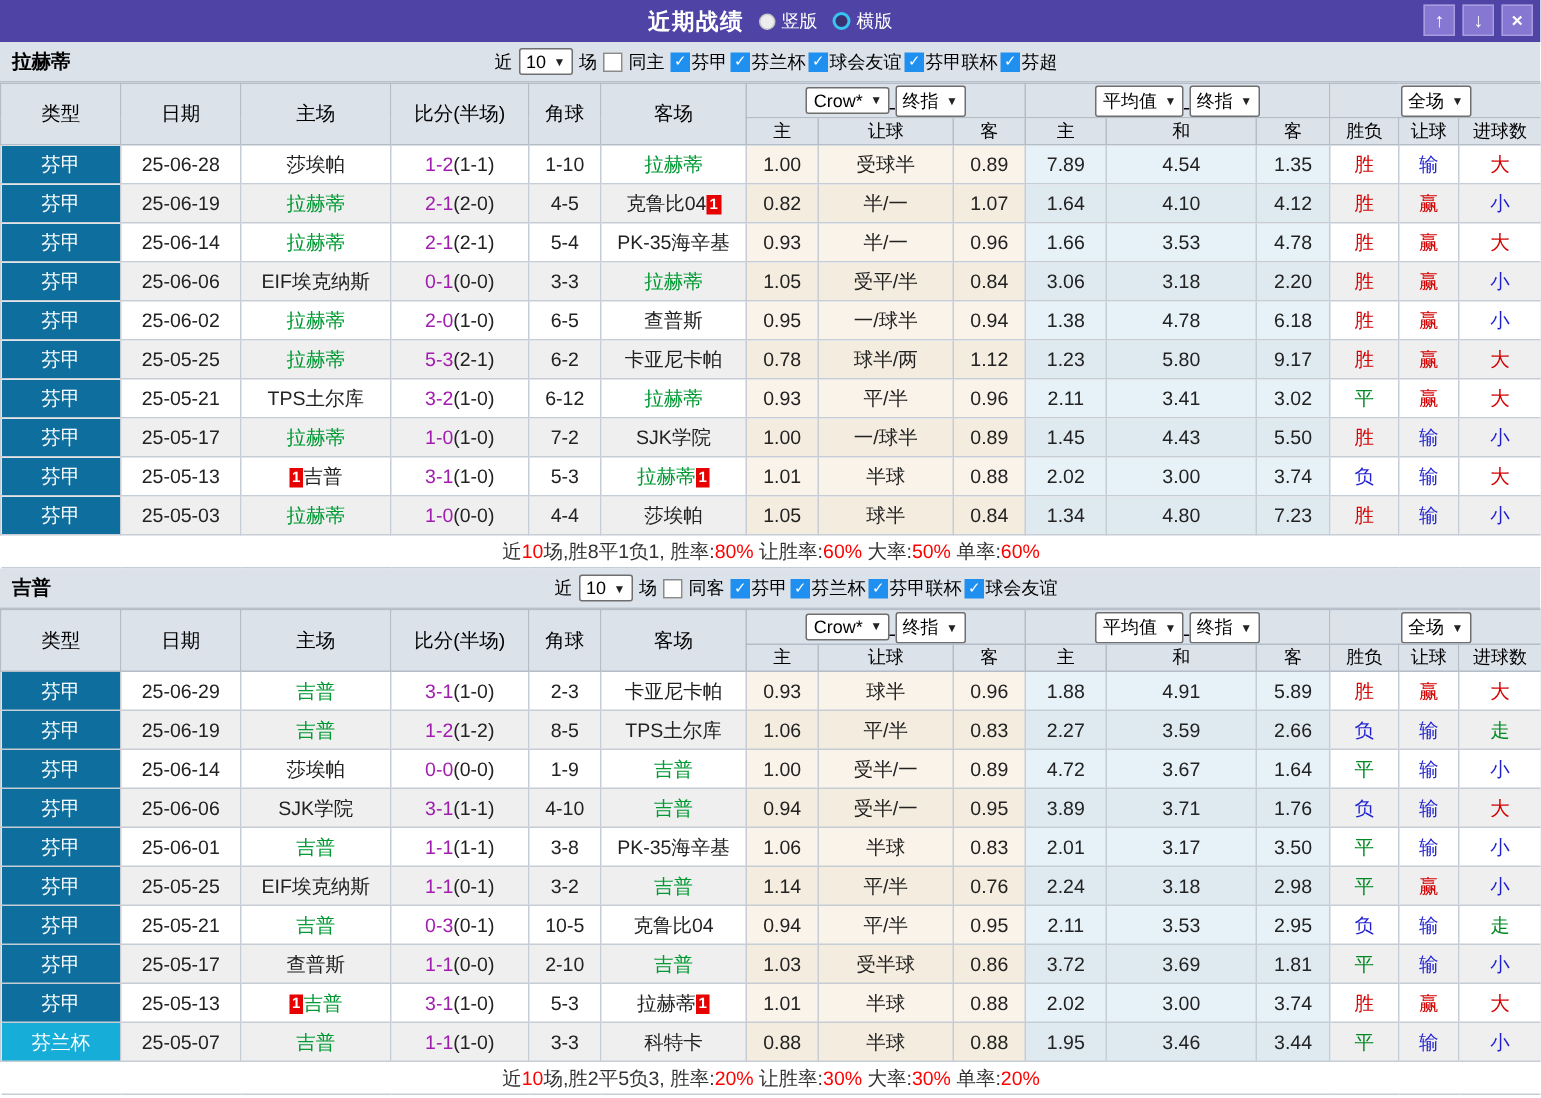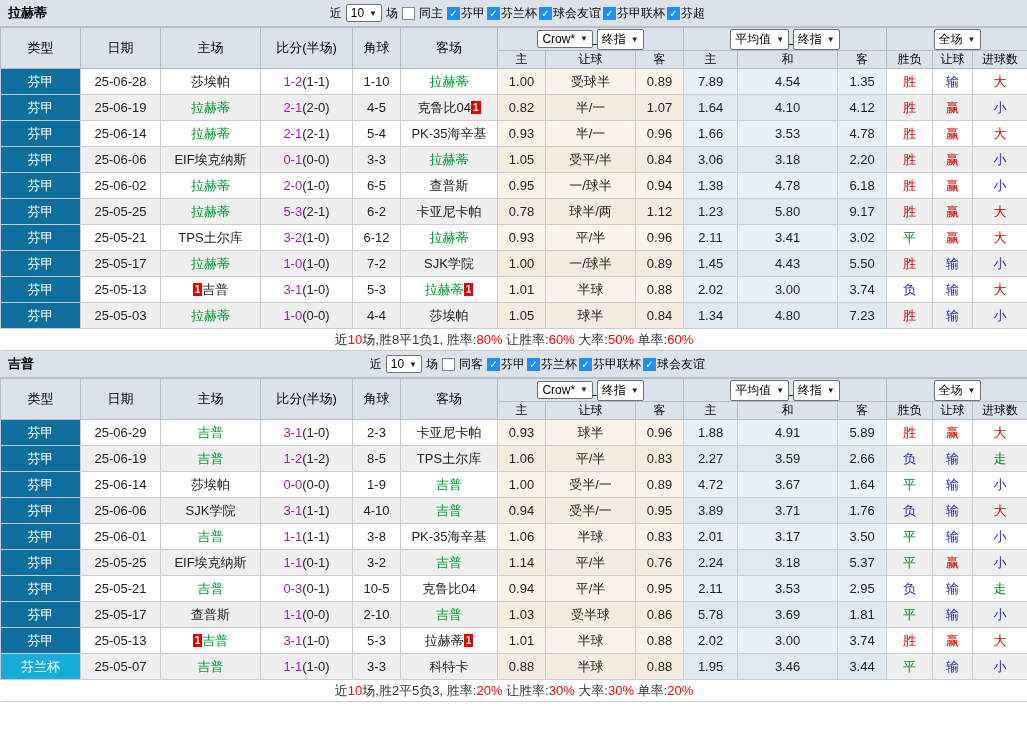--- a/index.html
+++ b/index.html
@@ -48,20 +48,38 @@
   .tn { color:#222; }
   .bdg { display:inline-block; background:#e60000; color:#fff; font-size:10px; font-weight:bold; line-height:13px; padding:0 2px; vertical-align:1px; }
   td.summary { height:22px; background:#fff; font-size:13px; border-left:none; border-right:none; }
   .seg-k { color:#333; }
   .seg-r { color:#ff0000; }
 </style>
 </head>
 <body>
 
 <div class="app">
+  <div class="titlebar">
+    <div class="title-group">
+      <span class="page-title">近期战绩</span>
+      <span class="radio-opt">
+        <span class="radio sel"></span>
+        <span>竖版</span>
+      </span>
+      <span class="radio-opt">
+        <span class="radio unsel"></span>
+        <span>横版</span>
+      </span>
+    </div>
+    <div class="win-buttons">
+      <button class="win-btn"><span>↑</span></button>
+      <button class="win-btn"><span>↓</span></button>
+      <button class="win-btn"><span>×</span></button>
+    </div>
+  </div>
   <div id="sections">
   <div class="section">
     <div class="section-head">
       <span class="team-name">拉赫蒂</span>
       <span class="controls">
         <span>近</span>
         <span class="fsel">
               <span class="sv">10</span>
               <span class="car">▼</span>
             </span>
@@ -525,21 +543,21 @@
               <td>25-05-25</td>
               <td><span class="tn">EIF埃克纳斯</span></td>
               <td><span class="sc-main">1-1</span><span class="sc-half">(0-1)</span></td>
               <td>3-2</td>
               <td><span class="tg">吉普</span></td>
               <td class="cream">1.14</td>
               <td class="cream">平/半</td>
               <td class="cream">0.76</td>
               <td class="lblue">2.24</td>
               <td class="lblue">3.18</td>
-              <td class="lblue">5.37</td>
+              <td class="lblue">2.98</td>
               <td class="res" style="color: rgb(0, 136, 34);">平</td>
               <td class="res" style="color: rgb(212, 0, 0);">赢</td>
               <td class="res" style="color: rgb(31, 31, 208);">小</td>
             </tr>
             <tr class="odd">
               <td class="c-type" style="background: rgb(14, 111, 158);">芬甲</td>
               <td>25-05-21</td>
               <td><span class="tg">吉普</span></td>
               <td><span class="sc-main">0-3</span><span class="sc-half">(0-1)</span></td>
               <td>10-5</td>
@@ -557,21 +575,21 @@
             <tr class="even">
               <td class="c-type" style="background: rgb(14, 111, 158);">芬甲</td>
               <td>25-05-17</td>
               <td><span class="tn">查普斯</span></td>
               <td><span class="sc-main">1-1</span><span class="sc-half">(0-0)</span></td>
               <td>2-10</td>
               <td><span class="tg">吉普</span></td>
               <td class="cream">1.03</td>
               <td class="cream">受半球</td>
               <td class="cream">0.86</td>
-              <td class="lblue">5.78</td>
+              <td class="lblue">3.72</td>
               <td class="lblue">3.69</td>
               <td class="lblue">1.81</td>
               <td class="res" style="color: rgb(0, 136, 34);">平</td>
               <td class="res" style="color: rgb(31, 31, 208);">输</td>
               <td class="res" style="color: rgb(31, 31, 208);">小</td>
             </tr>
             <tr class="odd">
               <td class="c-type" style="background: rgb(14, 111, 158);">芬甲</td>
               <td>25-05-13</td>
               <td><span class="bdg">1</span><span class="tg">吉普</span></td>

